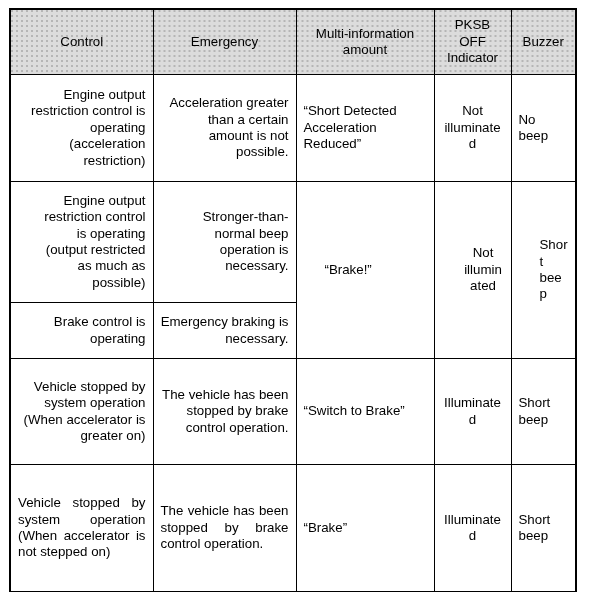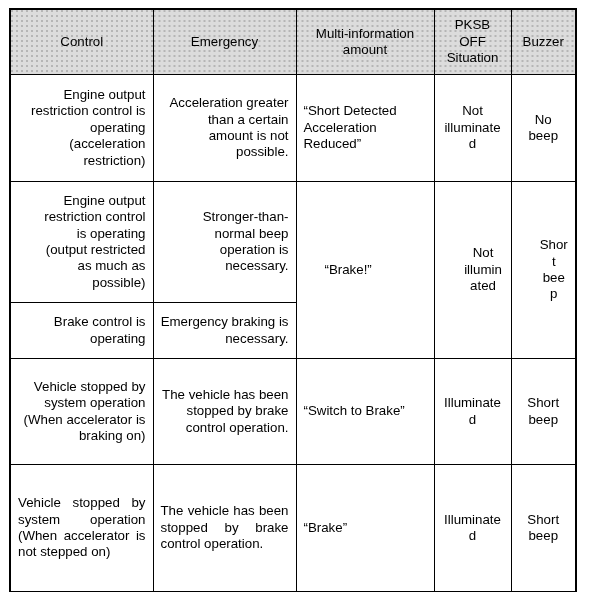--- a/index.html
+++ b/index.html
@@ -62,21 +62,21 @@
   col.c-control   { width: 143px; }
   col.c-situation { width: 143px; }
   col.c-display   { width: 138px; }
   col.c-pksb      { width: 77px; }
   col.c-buzzer    { width: 65px; }
 
   td.cell-control   { text-align: right; }
   td.cell-situation { text-align: right; }
   td.cell-display   { text-align: left; }
   td.cell-pksb      { text-align: center; }
-  td.cell-buzzer    { text-align: center; }
+  td.cell-buzzer    { text-align: left; }
 
   
   tr.row-justified td.cell-control,
   tr.row-justified td.cell-situation {
     text-align: justify;
     text-align-last: left;
   }
 
   .r1 td { height: 96px; }
   .r2 td { height: 110px; padding-left: 28px; }
@@ -104,21 +104,21 @@
       <tr>
         <th>Control</th>
         <th>Emergency</th>
         <th>
           <span class="nowrap-line">Multi-information</span>
           <span class="nowrap-line">amount</span>
         </th>
         <th>
           <span class="nowrap-line">PKSB</span>
           <span class="nowrap-line">OFF</span>
-          <span class="nowrap-line">Situation</span>
+          <span class="nowrap-line">Indicator</span>
         </th>
         <th>Buzzer</th>
       </tr>
     </thead>
 
     <tbody>
 
       <tr class="r1">
         <td class="cell-control">Engine output restriction control is operating (acceleration restriction)</td>
         <td class="cell-situation">Acceleration greater than a certain amount is not possible.</td>
@@ -134,21 +134,21 @@
         <td class="cell-pksb" rowspan="2">Not illuminated</td>
         <td class="cell-buzzer" rowspan="2">Short beep</td>
       </tr>
 
       <tr class="r3">
         <td class="cell-control">Brake control is operating</td>
         <td class="cell-situation">Emergency braking is necessary.</td>
       </tr>
 
       <tr class="r4">
-        <td class="cell-control">Vehicle stopped by system operation (When accelerator is braking on)</td>
+        <td class="cell-control">Vehicle stopped by system operation (When accelerator is greater on)</td>
         <td class="cell-situation">The vehicle has been stopped by brake control operation.</td>
         <td class="cell-display">“Switch to Brake”</td>
         <td class="cell-pksb">Illuminated</td>
         <td class="cell-buzzer">Short beep</td>
       </tr>
 
       <tr class="r5 row-justified">
         <td class="cell-control">Vehicle stopped by system operation (When accelerator is not stepped on)</td>
         <td class="cell-situation">The vehicle has been stopped by brake control operation.</td>
         <td class="cell-display">“Brake”</td>

